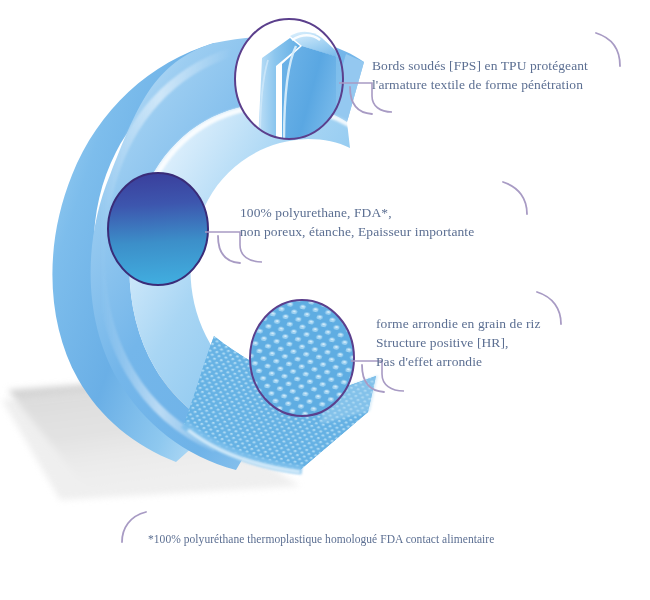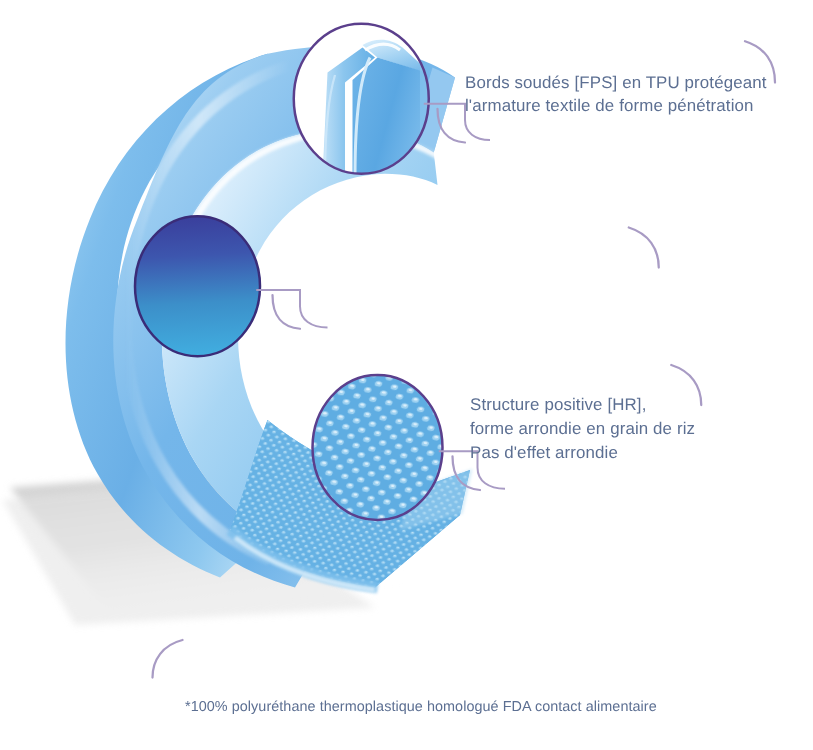--- a/index.html
+++ b/index.html
@@ -6,21 +6,21 @@
     margin: 0;
     padding: 0;
     background: #ffffff;
   }
   #page {
     position: relative;
     width: 650px;
     height: 600px;
     background: #ffffff;
     overflow: hidden;
-    font-family: Liberation Sans, sans-serif;
+    font-family: Liberation Serif, serif;
   }
 
   
   #illustration {
     position: absolute;
     left: 0; top: 0;
     width: 650px; height: 600px;
   }
 
   
@@ -34,21 +34,21 @@
   }
   .callout-line { display: block; }
 
   #callout-1-text { left: 372px; top: 56px; }
   #callout-2-text { left: 240px; top: 203px; }
   #callout-3-text { left: 376px; top: 314px; }
 
   #footnote {
     position: absolute;
     left: 148px;
-    top: 558px;
+    top: 531px;
     color: #5c6f92;
     font-size: 11.5px;
     line-height: 16px;
     letter-spacing: 0.05px;
     white-space: nowrap;
   }
 </style>
 </head>
 <body>
 
@@ -279,22 +279,26 @@
 
       <path d="M 146,512 C 130,516 122,528 122,542"></path>
     </g>
   </svg>
 
   <div id="callout-1-text" class="callout-text">
     <span class="callout-line">Bords soudés [FPS] en TPU protégeant</span>
     <span class="callout-line">l'armature textile de forme pénétration</span>
   </div>
 
+  <div id="callout-2-text" class="callout-text">
+    <span class="callout-line">100% polyurethane, FDA*,</span>
+    <span class="callout-line">non poreux, étanche, Epaisseur importante</span>
+  </div>
 
   <div id="callout-3-text" class="callout-text">
+    <span class="callout-line">forme arrondie en grain de riz</span>
     <span class="callout-line">Structure positive [HR],</span>
-    <span class="callout-line">forme arrondie en grain de riz</span>
     <span class="callout-line">Pas d'effet arrondie</span>
   </div>
 
   <div id="footnote">*100% polyuréthane thermoplastique homologué FDA contact alimentaire</div>
 
 </div>
 
 </body></html>

